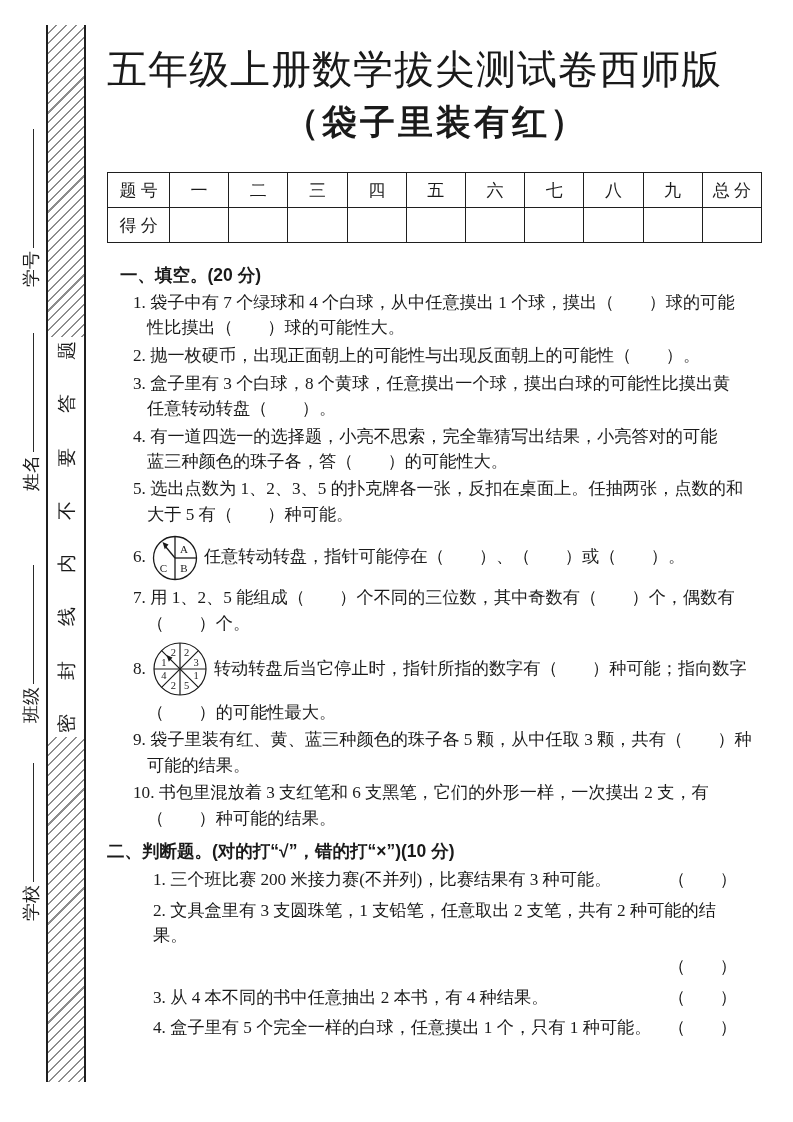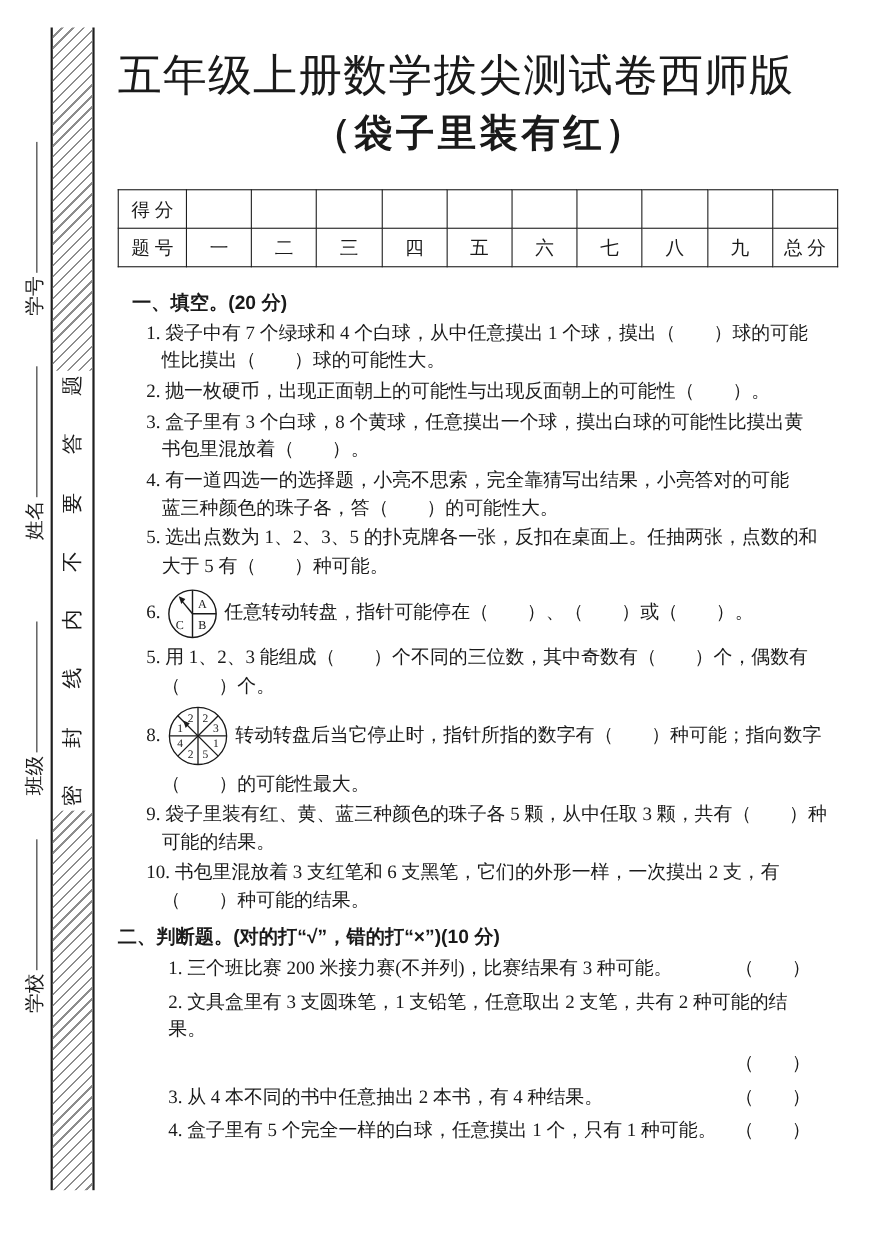--- a/index.html
+++ b/index.html
@@ -97,61 +97,61 @@
   <div class="content">
     <h1 class="title">五年级上册数学拔尖测试卷西师版</h1>
     <h2 class="subtitle">（袋子里装有红）</h2>
 
     <table class="score">
       <colgroup>
           <col style="width:62px">
         </colgroup>
       <tbody id="scoreTableBody">
           <tr>
-            <td>得 分</td>
-            <td></td>
-            <td></td>
-            <td></td>
-            <td></td>
-            <td></td>
-            <td></td>
-            <td></td>
-            <td></td>
-            <td></td>
-            <td></td>
-          </tr>
-          <tr>
             <td>题 号</td>
             <td>一</td>
             <td>二</td>
             <td>三</td>
             <td>四</td>
             <td>五</td>
             <td>六</td>
             <td>七</td>
             <td>八</td>
             <td>九</td>
             <td>总 分</td>
           </tr>
+          <tr>
+            <td>得 分</td>
+            <td></td>
+            <td></td>
+            <td></td>
+            <td></td>
+            <td></td>
+            <td></td>
+            <td></td>
+            <td></td>
+            <td></td>
+            <td></td>
+          </tr>
         </tbody>
     </table>
 
     <div class="q-area">
       <div class="sec-heading">一、填空。(20 分)</div>
       <div id="s1Questions">
           <div class="question">
             <div class="ln-first">1. 袋子中有 7 个绿球和 4 个白球，从中任意摸出 1 个球，摸出（　　）球的可能</div>
             <div class="ln-cont">性比摸出（　　）球的可能性大。</div>
           </div>
           <div class="question">
             <div class="ln-first">2. 抛一枚硬币，出现正面朝上的可能性与出现反面朝上的可能性（　　）。</div>
           </div>
           <div class="question">
             <div class="ln-first">3. 盒子里有 3 个白球，8 个黄球，任意摸出一个球，摸出白球的可能性比摸出黄</div>
-            <div class="ln-cont">书包里混放着（　　）。</div>
+            <div class="ln-cont">任意转动转盘（　　）。</div>
           </div>
           <div class="question">
             <div class="ln-first">4. 有一道四选一的选择题，小亮不思索，完全靠猜写出结果，小亮答对的可能</div>
             <div class="ln-cont">蓝三种颜色的珠子各，答（　　）的可能性大。</div>
           </div>
           <div class="question">
             <div class="ln-first">5. 选出点数为 1、2、3、5 的扑克牌各一张，反扣在桌面上。任抽两张，点数的和</div>
             <div class="ln-cont">大于 5 有（　　）种可能。</div>
           </div>
           <div class="question">
@@ -166,21 +166,21 @@
                   <polygon points="11.5,11 17.5,13.5 13.8,18.2" fill="#1a1a1a" stroke="none"></polygon>
                 </g>
                 <text x="33" y="22" text-anchor="middle" font-size="11" fill="#1a1a1a" font-family="Liberation Serif, serif">A</text>
                 <text x="33" y="41" text-anchor="middle" font-size="11" fill="#1a1a1a" font-family="Liberation Serif, serif">B</text>
                 <text x="12.5" y="41" text-anchor="middle" font-size="11" fill="#1a1a1a" font-family="Liberation Serif, serif">C</text>
               </svg>
               <span class="q-text">任意转动转盘，指针可能停在（　　）、（　　）或（　　）。</span>
             </div>
           </div>
           <div class="question">
-            <div class="ln-first">5. 用 1、2、3 能组成（　　）个不同的三位数，其中奇数有（　　）个，偶数有</div>
+            <div class="ln-first">7. 用 1、2、5 能组成（　　）个不同的三位数，其中奇数有（　　）个，偶数有</div>
             <div class="ln-cont">（　　）个。</div>
           </div>
           <div class="question">
             <div class="q-spin-row">
               <span class="q-no">8.</span>
               <svg width="58" height="58" viewBox="0 0 58 58">
                 <circle cx="29" cy="29" r="26" stroke="#1a1a1a" stroke-width="1.2" fill="none"></circle>
                 <line x1="29" y1="3" x2="29" y2="55" stroke="#1a1a1a" stroke-width="1.2" fill="none"></line>
                 <line x1="3" y1="29" x2="55" y2="29" stroke="#1a1a1a" stroke-width="1.2" fill="none"></line>
                 <line x1="10.600000000000001" y1="10.600000000000001" x2="47.4" y2="47.4" stroke="#1a1a1a" stroke-width="1.2" fill="none"></line>

